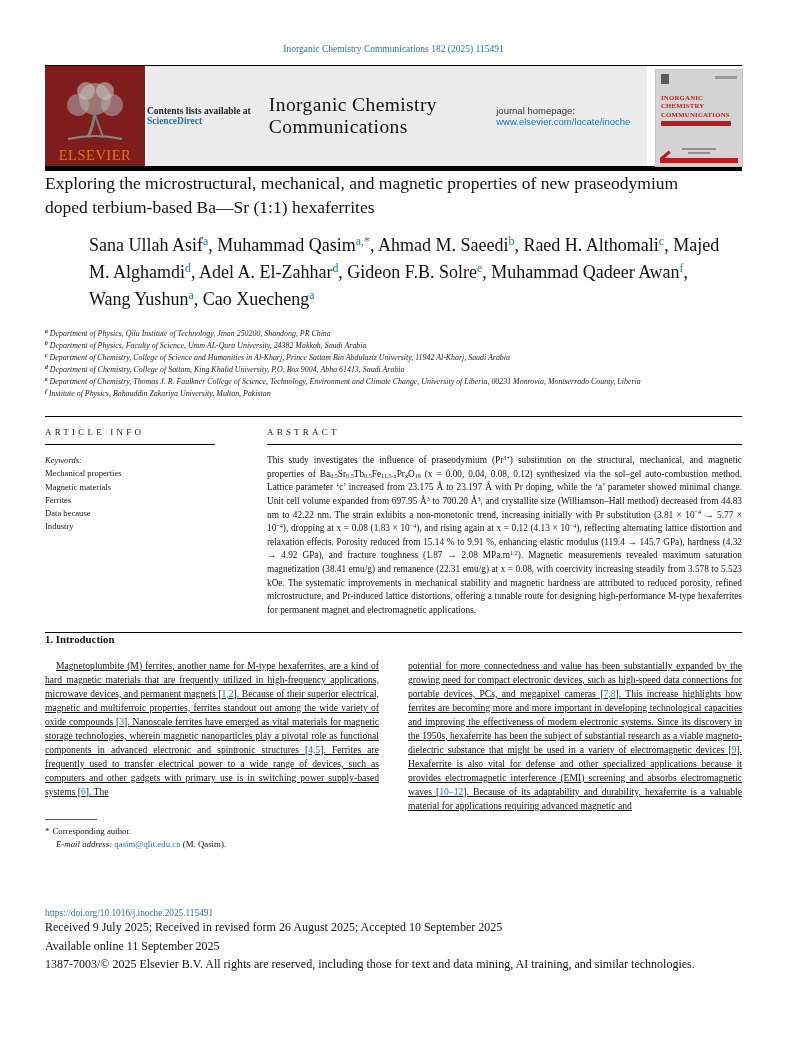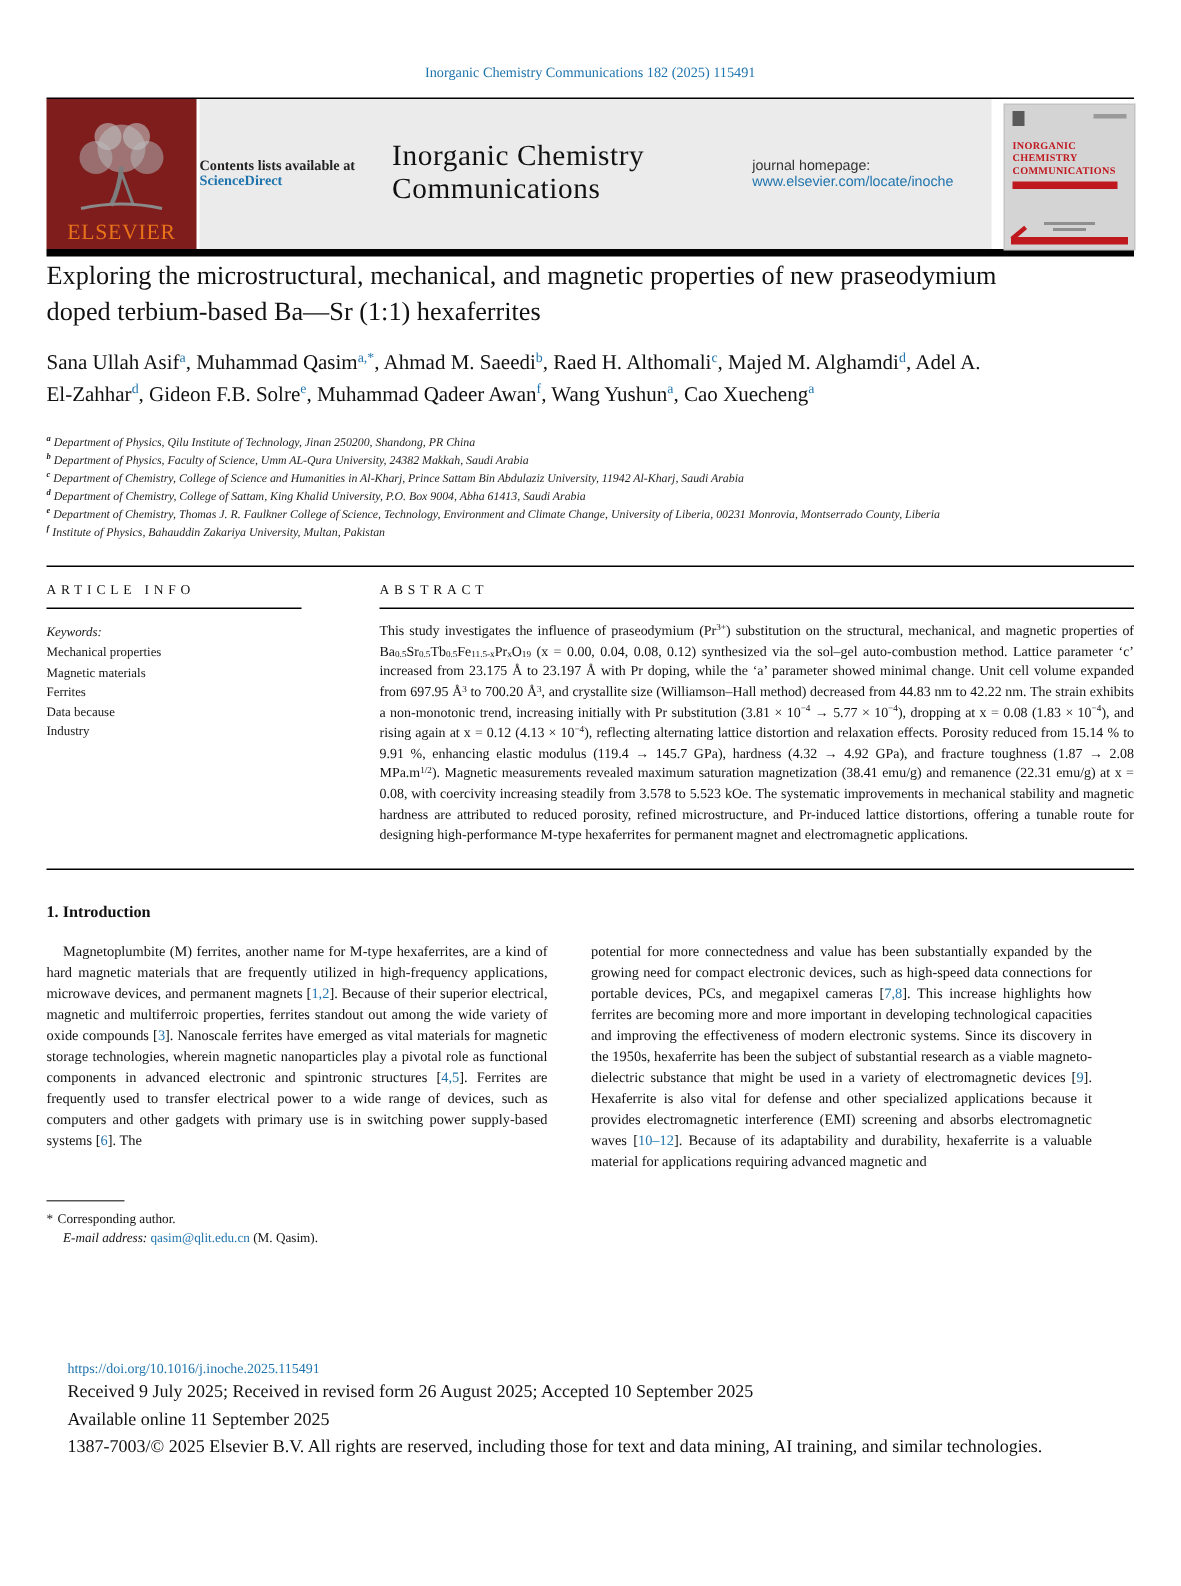--- a/index.html
+++ b/index.html
@@ -8,21 +8,21 @@
     --orange:#e8731a;
     --cover-red:#c0181f;
   }
   *{box-sizing:border-box;}
   html,body{margin:0;padding:0;}
   body{
     width:787px;height:1057px;background:#ffffff;color:var(--ink);
     font-family:"Liberation Serif", serif;
     -webkit-font-smoothing:antialiased;
   }
-  .page{position:relative;width:787px;height:1057px;padding:0 31px;overflow:hidden;}
+  .page{position:relative;width:787px;height:1057px;padding:0 45px;overflow:hidden;}
 
   
   .citation{padding-top:44px;text-align:center;font-size:9.5px;color:var(--link);}
 
   
   .masthead{margin-top:11px;border-top:1.5px solid #000;position:relative;}
   .mast-row{display:flex;align-items:stretch;height:100px;}
   .logo-cell{width:100px;background:#7f1d1d;display:flex;flex-direction:column;align-items:center;justify-content:flex-end;padding-bottom:2px;cursor:pointer;}
   .logo-cell svg{display:block;}
   .elsevier-word{font-family:"Liberation Serif",serif;color:var(--orange);font-size:14.5px;letter-spacing:.5px;font-weight:400;margin-top:-2px;}
@@ -42,48 +42,48 @@
   .cover-title{margin-top:8px;color:var(--cover-red);font-weight:bold;font-size:6.8px;line-height:1.25;letter-spacing:.2px;}
   .cover-banner{margin-top:2px;height:4.5px;background:var(--cover-red);width:92%;}
   .cover-mid{margin-top:22px;display:flex;flex-direction:column;align-items:center;gap:2px;}
   .cover-mid i{display:block;background:#8f8f8f;height:2px;}
   .cover-slash{position:absolute;left:3px;bottom:10px;width:12px;height:2.5px;background:var(--cover-red);transform:rotate(-40deg);}
   .cover-footbar{position:absolute;left:4px;right:4px;bottom:3px;height:5px;background:var(--cover-red);}
 
   
   .research-label{margin-top:21px;font-size:10.5px;color:#222;}
   .paper-title{margin-top:9px;font-size:17.5px;line-height:1.38;color:#111;max-width:660px;}
-  .authors{margin-top:13px;font-size:14px;line-height:1.5;max-width:640px;color:#111;}
+  .authors{margin-top:13px;font-size:18px;line-height:1.5;max-width:640px;color:#111;margin-left:44px;}
   .affiliations{margin-top:15px;font-size:7.9px;line-height:1.52;font-style:italic;color:#222;}
   .aff-sup{font-size:72%;position:relative;top:-0.45em;font-weight:bold;padding-right:2px;}
 
   
   .band{margin-top:16px;border-top:1.2px solid #000;border-bottom:1.2px solid #000;padding:10px 0 14px 0;display:flex;}
   .info-col{width:192px;flex:0 0 192px;}
   .abs-col{flex:1;margin-left:30px;}
   .band-heading{font-size:9px;letter-spacing:3.2px;color:#111;}
   .band-rule{border-top:1px solid #000;margin-top:7px;margin-bottom:9px;}
   .info-col .band-rule{width:170px;}
   .kw-label{font-style:italic;font-size:8.6px;line-height:1.55;}
   .kw-item{font-size:8.6px;line-height:1.55;}
   .abstract-text{font-size:9.3px;line-height:1.47;text-align:justify;color:#111;}
 
   
-  .section-heading{margin-top:22px;font-size:10.8px;font-weight:bold;color:#111;}
+  .section-heading{font-size:10.8px;font-weight:bold;color:#111;}
   .columns{margin-top:14px;display:flex;gap:29px;}
   .col{width:334px;flex:0 0 334px;font-size:9.6px;line-height:1.46;text-align:justify;color:#111;}
-  .col p{margin:0;text-indent:11px;}
+  .col p{margin:0;text-indent:11px;text-decoration:underline;}
   .seg-l{color:var(--link);cursor:pointer;}
   .seg-sup,.seg-supl{font-size:66%;position:relative;top:-0.5em;}
   .seg-sub{font-size:66%;position:relative;top:0.28em;}
   .seg-supl{color:var(--link);cursor:pointer;}
   .seg-i{font-style:italic;}
 
   
-  .footnote{margin-top:32px;}
+  .footnote{margin-top:20px;}
   .footnote-rule{width:52px;border-top:1px solid #555;margin-bottom:5px;}
   .footnote-line{font-size:8.8px;line-height:1.5;}
   .footnote-line .star{padding-right:3px;}
   .footnote-email{font-size:8.8px;line-height:1.5;padding-left:11px;}
 
   
   .footer{position:absolute;left:45px;right:45px;top:908px;}
   .doi{font-size:9.3px;color:var(--link);cursor:pointer;}
   .footer-line{font-size:12px;line-height:1.55;color:#111;}
 </style>

